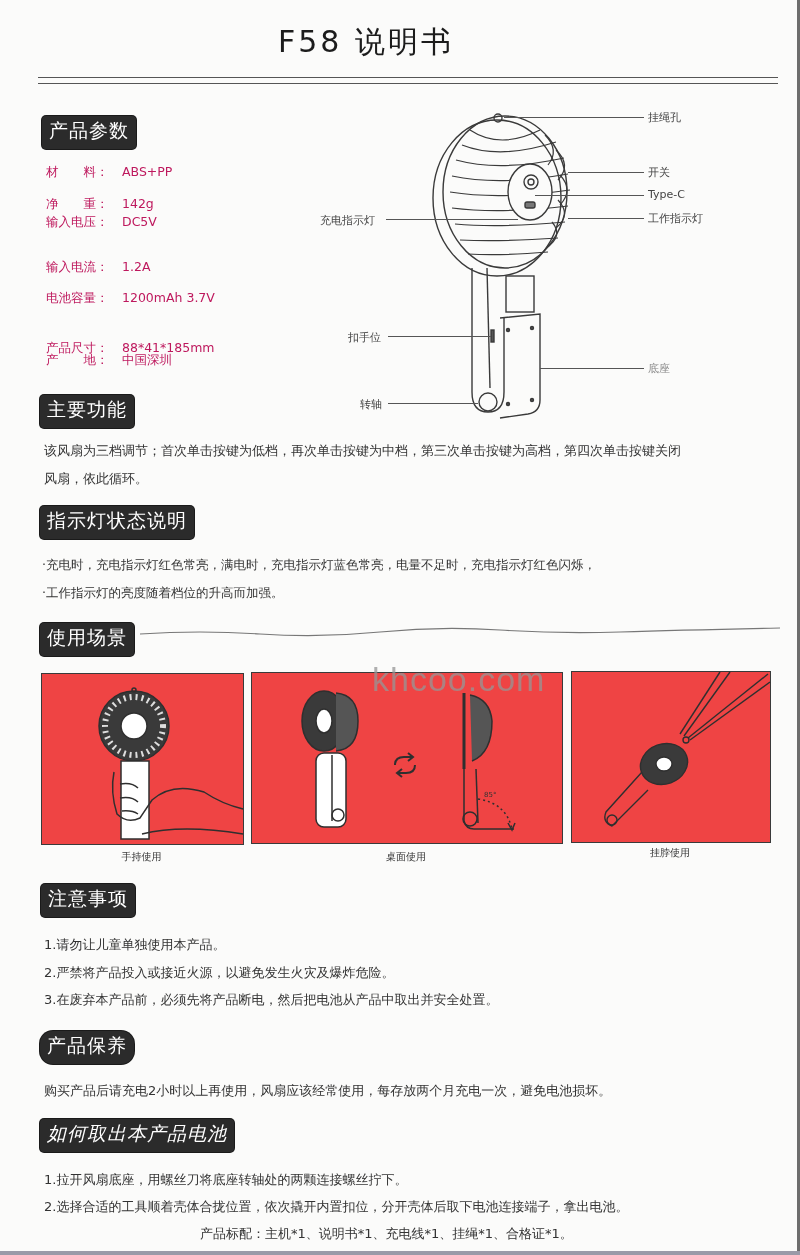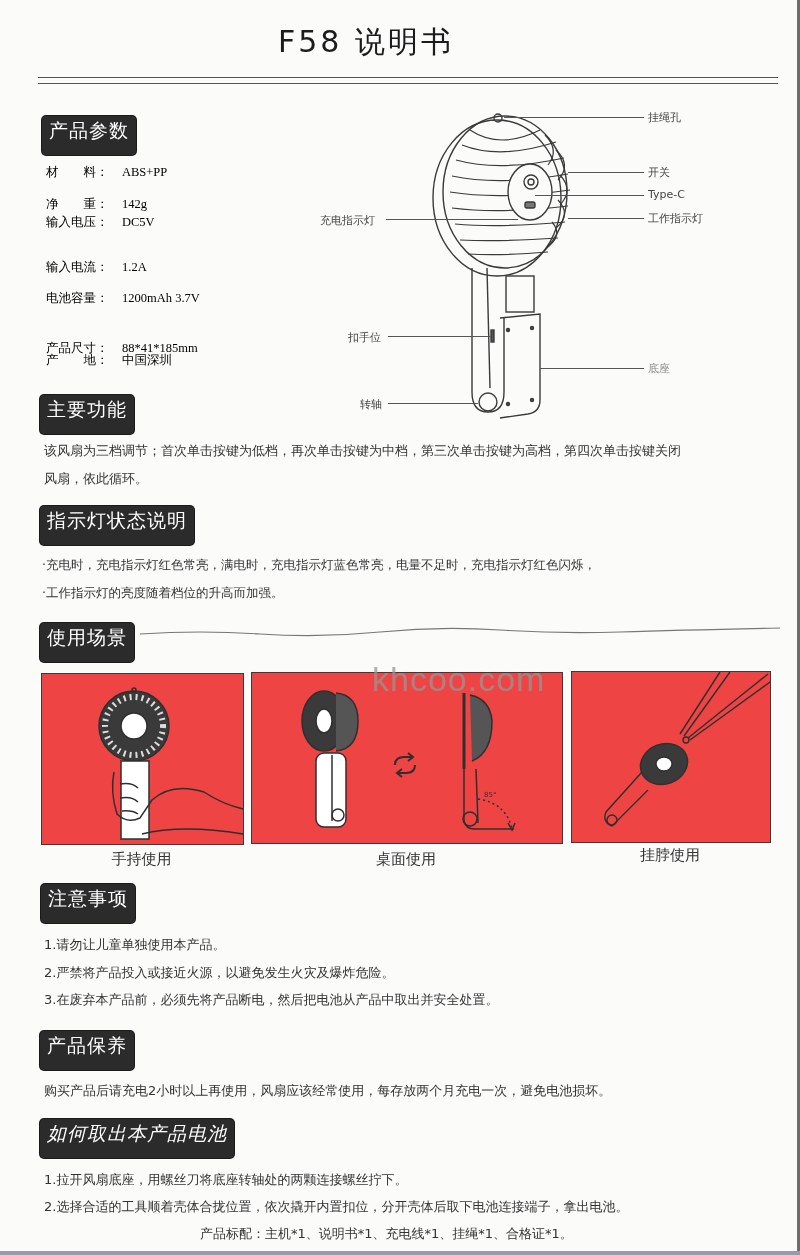--- a/index.html
+++ b/index.html
@@ -11,31 +11,31 @@
   }
   .page-edge-right { position: absolute; right: 0; top: 0; width: 3px; height: 1255px; background: #6d6d6d; }
   .page-edge-bottom { position: absolute; left: 0; bottom: 0; width: 800px; height: 4px; background: #9a9aa8; }
   .title {
     position: absolute; left: 0; width: 732px; top: 22px; text-align: center;
     font-size: 30px; letter-spacing: 3px; color: #1c1c1c; font-weight: normal;
   }
   .rule { position: absolute; left: 38px; width: 740px; height: 1px; background: #555; }
   .sec-head {
     position: absolute; background: #2b2b2b; color: #fff; border-radius: 4px;
-    font-size: 19px; padding: 2px 7px 13px 7px; line-height: 24px; letter-spacing: 1px;
+    font-size: 19px; padding: 2px 7px 7px 7px; line-height: 24px; letter-spacing: 1px;
     box-shadow: 0 0 0 1px #1a1a1a;
   }
-  .param-row { position: absolute; left: 46px; font-size: 12.5px; color: #000000; white-space: nowrap; font-family: Liberation Serif, serif; }
+  .param-row { position: absolute; left: 46px; font-size: 12.5px; color: #be185d; white-space: nowrap; }
   .param-row .k { display: inline-block; width: 76px; }
   .para { position: absolute; left: 44px; font-size: 13px; color: #333; line-height: 28px; white-space: nowrap; }
   .para.small { font-size: 12.5px; }
   .callout { position: absolute; font-size: 11px; color: #444; white-space: nowrap; }
   .leader { position: absolute; height: 1px; background: #555; }
   .scene-box { position: absolute; border: 1.5px solid #3a3a3a; background: #ef4444; }
-  .caption { position: absolute; font-size: 15px; color: #333; text-align: center; }
+  .caption { position: absolute; font-size: 10px; color: #333; text-align: center; }
   .watermark {
     position: absolute; left: 372px; top: 660px; font-size: 34px; color: rgba(150,150,150,0.75);
     font-family: "Liberation Sans", sans-serif; letter-spacing: 1px;
   }
   svg { position: absolute; overflow: visible; }
 </style>
 </head>
 <body>
 
 <div class="page-edge-right"></div>
@@ -203,19 +203,19 @@
 </div>
 <div class="caption" style="left:571px; width:198px; top:846px;">挂脖使用</div>
 
 <div class="watermark">khcoo.com</div>
 
 <div class="sec-head" style="left:41px; top:884px;">注意事项</div>
 <div class="para" style="top:931px;">1.请勿让儿童单独使用本产品。</div>
 <div class="para" style="top:959px;">2.严禁将产品投入或接近火源，以避免发生火灾及爆炸危险。</div>
 <div class="para" style="top:986px;">3.在废弃本产品前，必须先将产品断电，然后把电池从产品中取出并安全处置。</div>
 
-<div class="sec-head" style="left:40px; top:1031px;">产品保养</div>
+<div class="sec-head" style="left:40px; top:1031px;border-radius:13px;">产品保养</div>
 <div class="para" style="top:1077px;">购买产品后请充电2小时以上再使用，风扇应该经常使用，每存放两个月充电一次，避免电池损坏。</div>
 
 <div class="sec-head" style="left:40px; top:1119px;font-style:italic;">如何取出本产品电池</div>
 <div class="para" style="top:1166px;">1.拉开风扇底座，用螺丝刀将底座转轴处的两颗连接螺丝拧下。</div>
 <div class="para" style="top:1193px;">2.选择合适的工具顺着壳体合拢位置，依次撬开内置扣位，分开壳体后取下电池连接端子，拿出电池。</div>
 <div class="para" style="top:1220px; left:200px;">产品标配：主机*1、说明书*1、充电线*1、挂绳*1、合格证*1。</div>
 
 </body></html>

